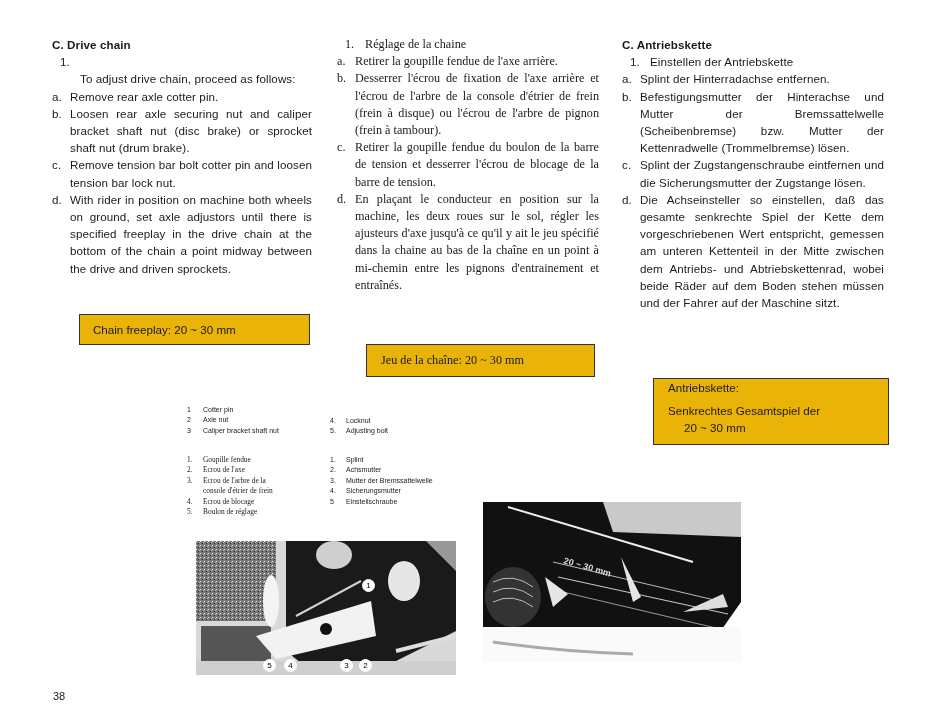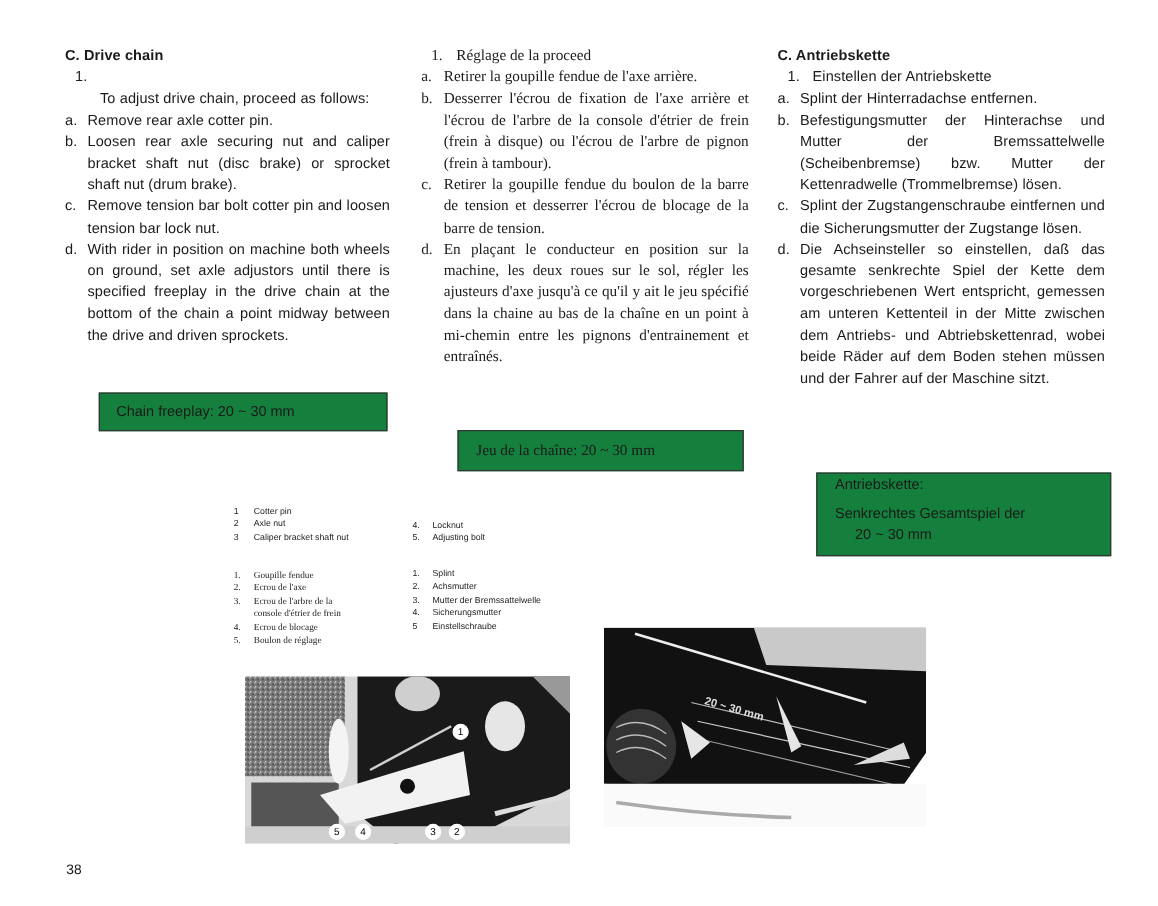--- a/index.html
+++ b/index.html
@@ -10,21 +10,21 @@
   .col-en { left: 52px; width: 260px; }
   .col-fr { left: 337px; width: 262px; }
   .col-de { left: 622px; width: 262px; }
   .sec-title { font-weight: bold; margin: 0; }
   .row { display: flex; margin: 0; }
   .num { flex: 0 0 auto; }
   .txt { flex: 1 1 auto; text-align: justify; }
   .lvl1 .num { width: 20px; padding-left: 8px; }
   .lvl2 .num { width: 18px; padding-left: 0px; }
   .indent { padding-left: 28px; text-align: justify; }
-  .spec-box { position: absolute; border: 1px solid #333; background: #15803d; }
+  .spec-box { position: absolute; border: 1px solid #333; background: #eab308; }
   .spec-box span { display: block; }
   .legend { position: absolute; font-family: "Liberation Sans", sans-serif; font-size: 7px; line-height: 10.4px; color: #222; }
   .legend.fr { font-family: "Liberation Serif", serif; font-size: 7.4px; }
   .legend .li { display: flex; }
   .legend .li .n { width: 16px; flex: 0 0 auto; }
   .photo { position: absolute; overflow: hidden; }
   .page-num { position: absolute; left: 53px; top: 690px; font-family: "Liberation Sans", sans-serif; font-size: 11px; }
   .callout { position: absolute; width: 11px; height: 11px; border: 1px solid #fff; border-radius: 50%; background: #fff; color: #000; font-family: "Liberation Sans", sans-serif; font-size: 8px; line-height: 11px; text-align: center; }
 </style>
 </head>
@@ -53,21 +53,21 @@
     <span class="txt">With rider in position on machine both wheels on ground, set axle adjustors until there is specified freeplay in the drive chain at the bottom of the chain a point midway between the drive and driven sprockets.</span>
   </div>
 </div>
 <div class="spec-box" style="left:79px; top:314px; width:229px; height:29px; font-family:'Liberation Sans',sans-serif; font-size:11.6px;">
   <span style="padding:8px 0 0 13px;">Chain freeplay:  20 ~ 30 mm</span>
 </div>
 
 <div class="col col-fr">
   <div class="row lvl1">
     <span class="num">1.</span>
-    <span class="txt">Réglage de la proceed</span>
+    <span class="txt">Réglage de la chaine</span>
   </div>
   <div class="row lvl2">
     <span class="num">a.</span>
     <span class="txt">Retirer la goupille fendue de l'axe arrière.</span>
   </div>
   <div class="row lvl2">
     <span class="num">b.</span>
     <span class="txt">Desserrer l'écrou de fixation de l'axe arrière et l'écrou de l'arbre de la console d'étrier de frein (frein à disque) ou l'écrou de l'arbre de pignon (frein à tambour).</span>
   </div>
   <div class="row lvl2">

